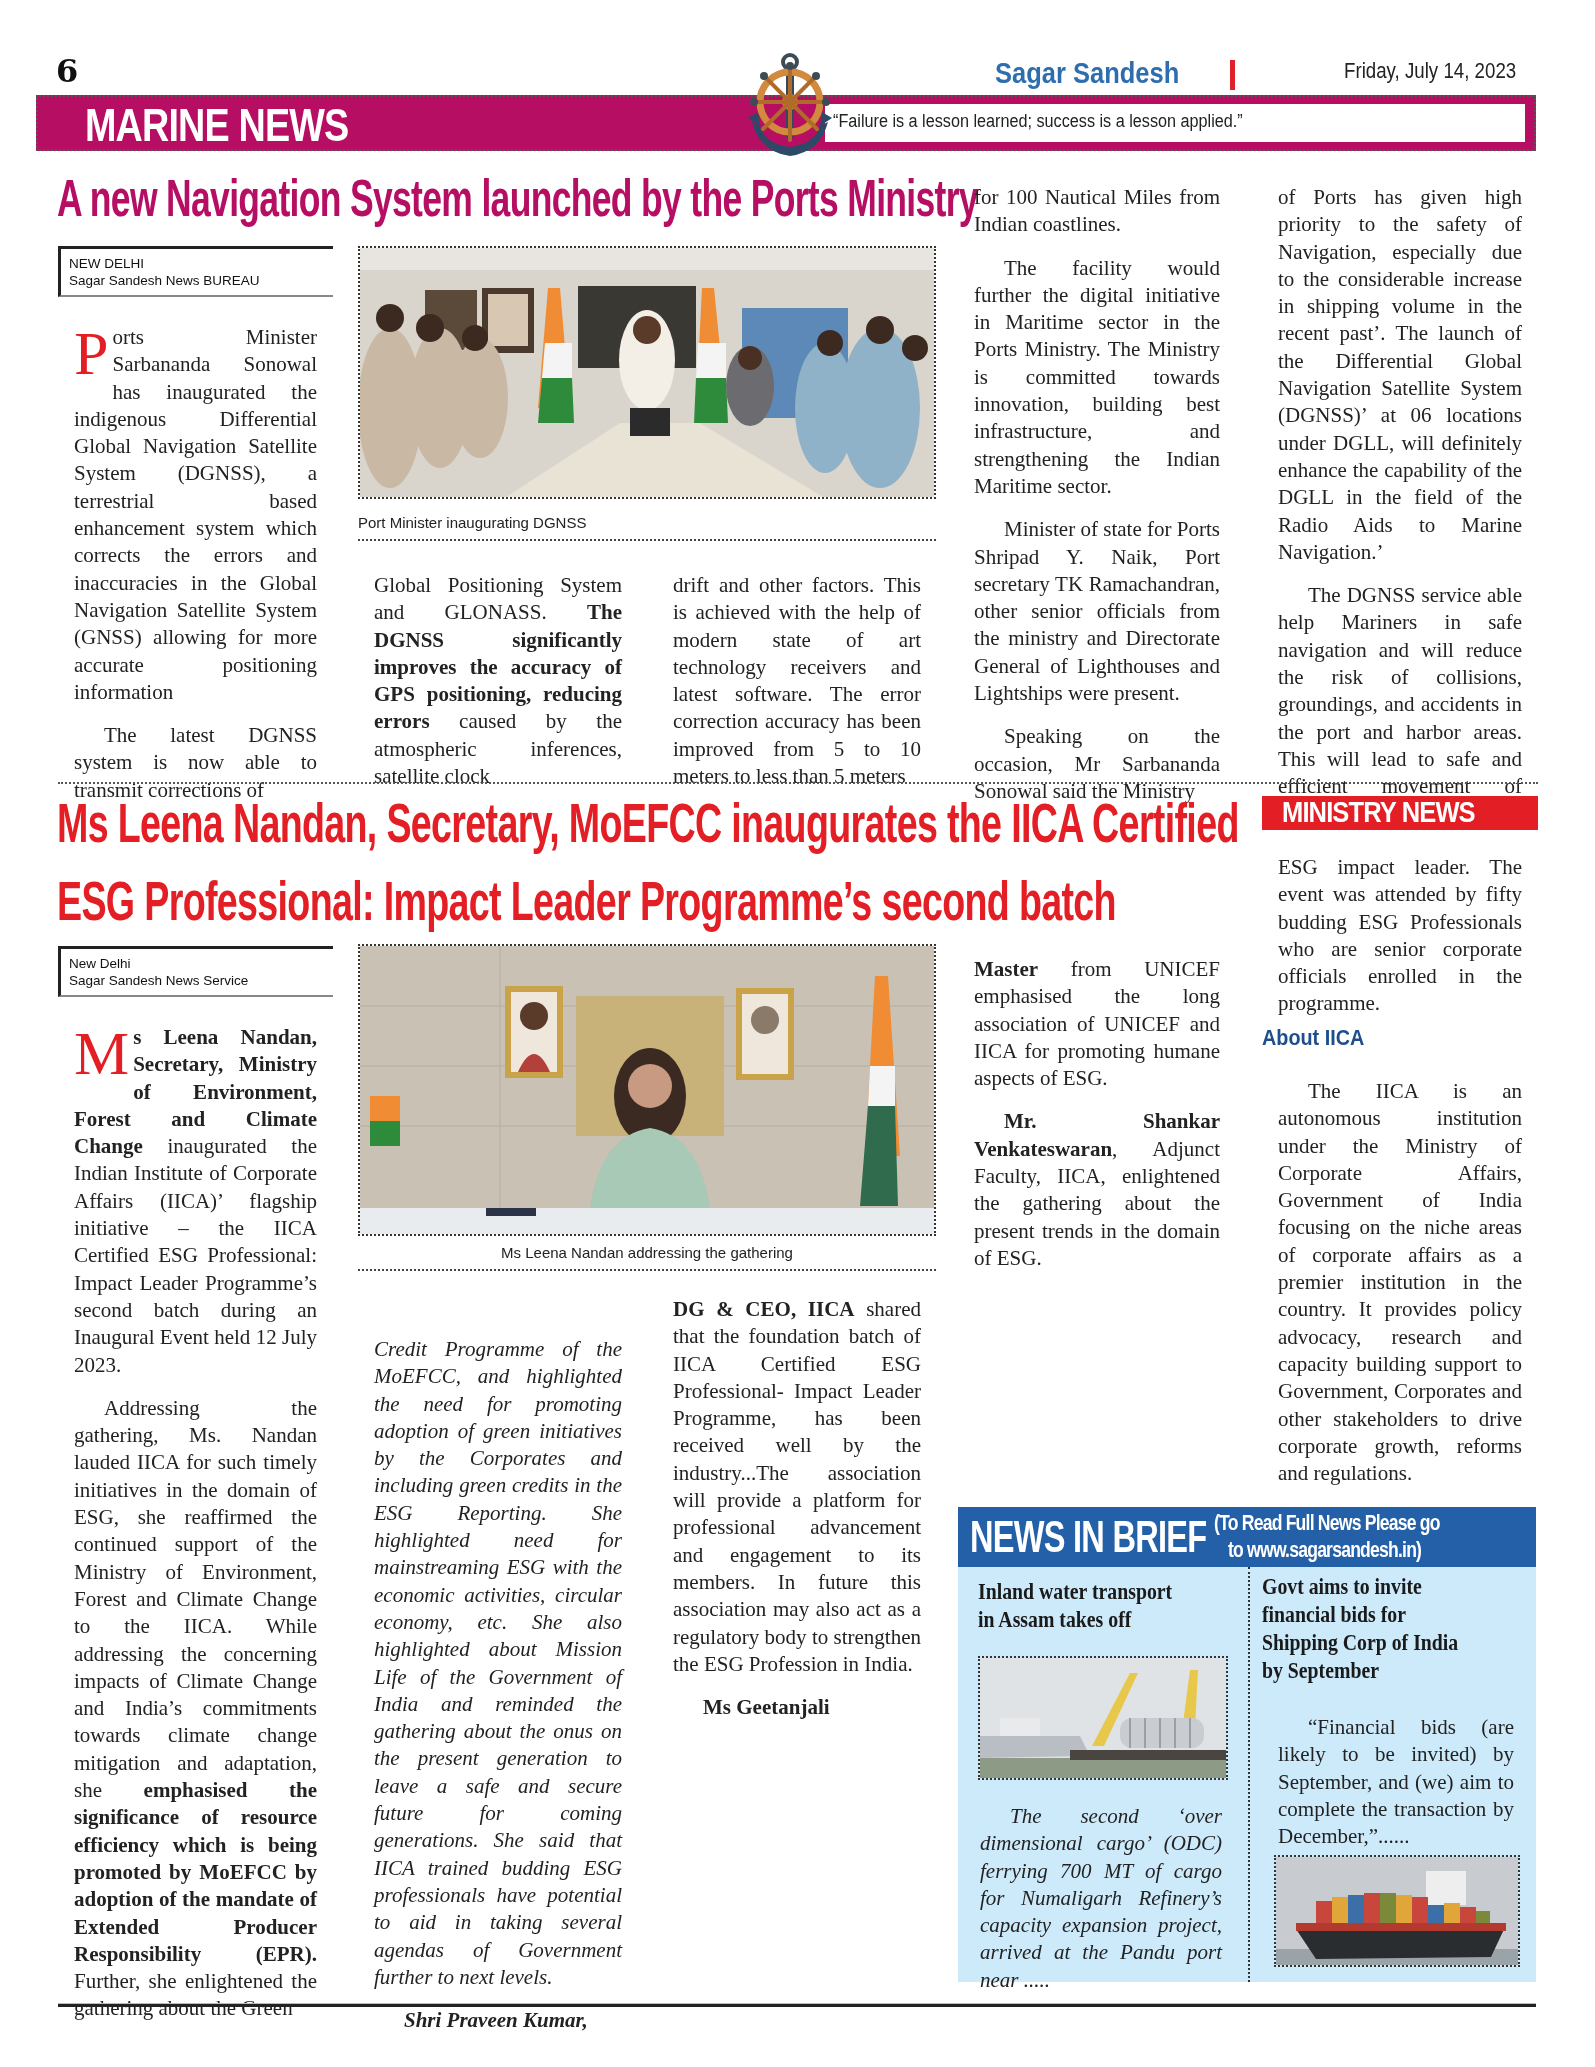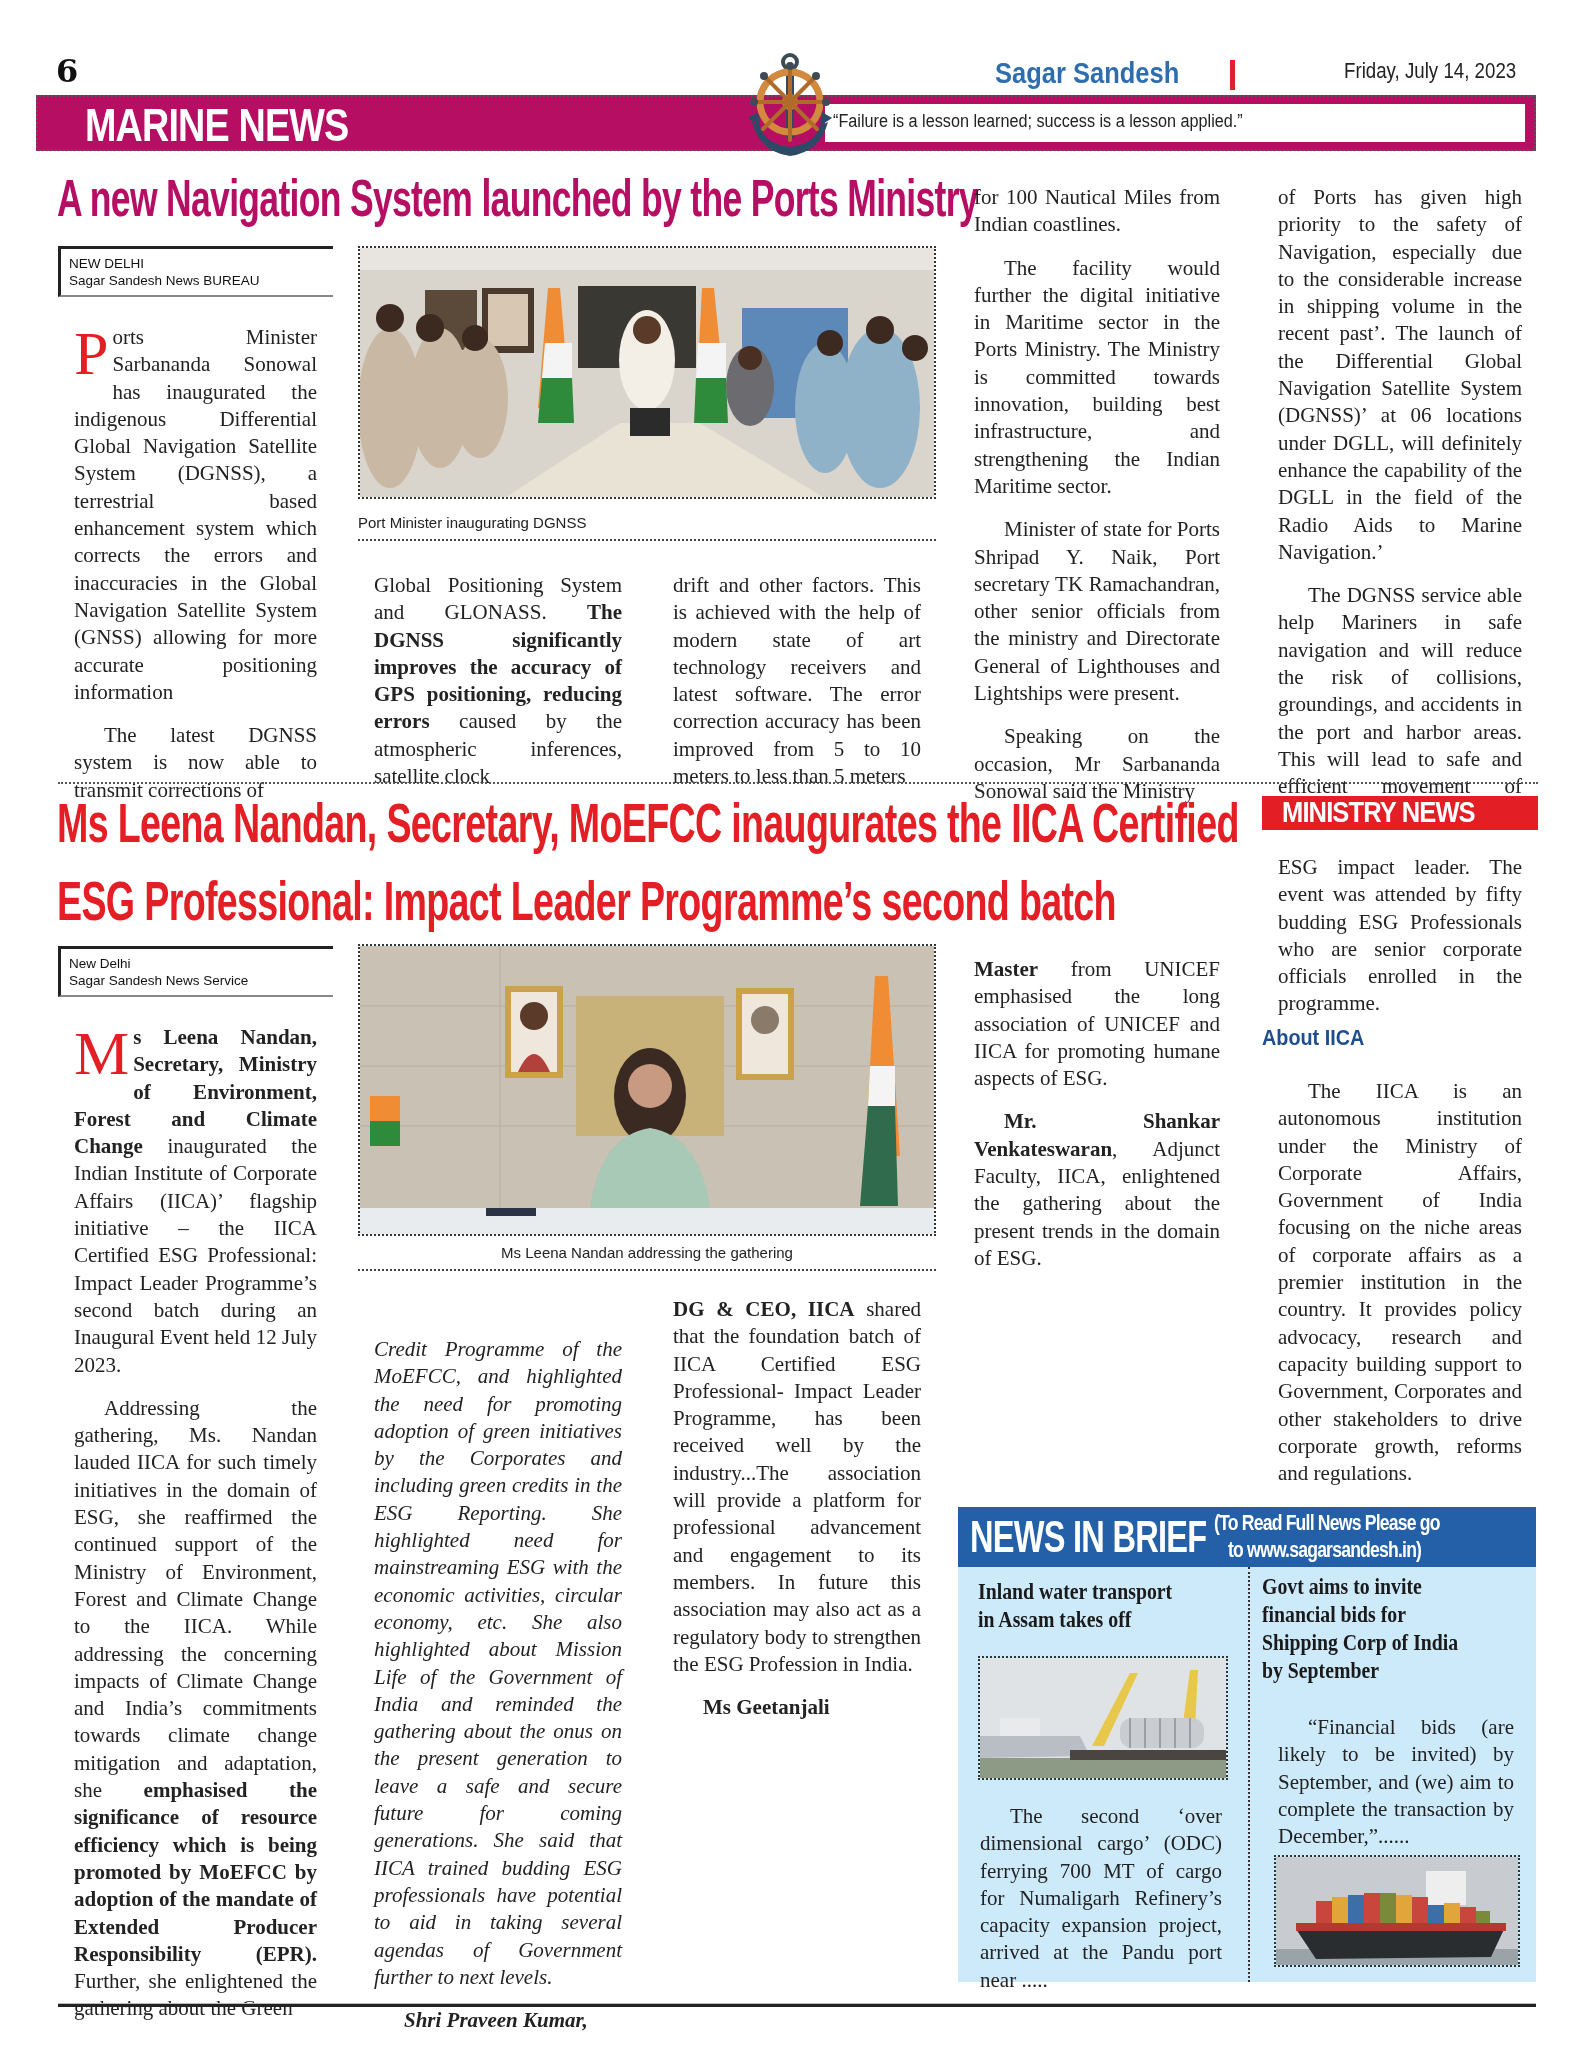--- a/index.html
+++ b/index.html
@@ -264,21 +264,21 @@
     <rect x="140" y="60" width="84" height="30" rx="12" fill="#c9ccd0"></rect>
     <g stroke="#9aa0a6" stroke-width="2">
         <line x1="150" y1="60" x2="150" y2="90"></line>
         <line x1="165" y1="60" x2="165" y2="90"></line>
         <line x1="180" y1="60" x2="180" y2="90"></line>
         <line x1="195" y1="60" x2="195" y2="90"></line>
         <line x1="210" y1="60" x2="210" y2="90"></line>
       </g>
   </svg>
 </div>
-<div class="col" style="left:964px; top:1787px; width:274px;">
+<div class="col" style="left:964px; top:1787px; width:274px;font-style:italic;">
   <p class="ind">The second ‘over dimensional cargo’ (ODC) ferrying 700 MT of cargo for Numaligarh Refinery’s capacity expansion project, arrived at the Pandu port near .....</p>
 </div>
 
 <div class="brief-head" style="left:1262px; top:1573px;">
   <span>Govt aims to invite</span>
   <span>financial bids for</span>
   <span>Shipping Corp of India</span>
   <span>by September</span>
 </div>
 <div class="col" style="left:1262px; top:1698px; width:268px;">

